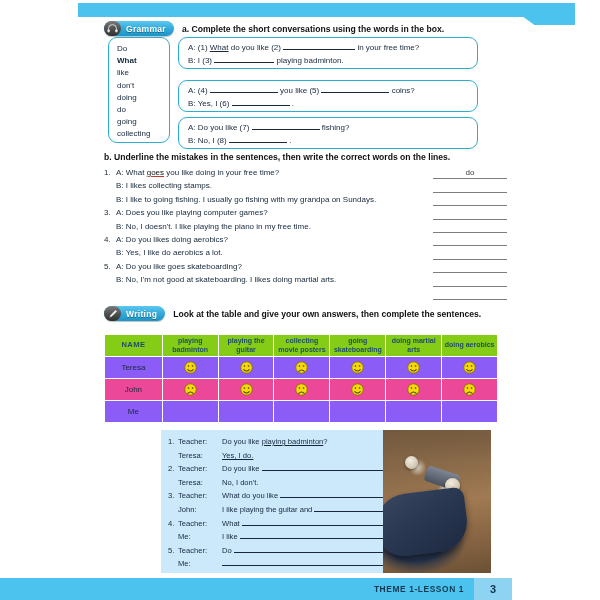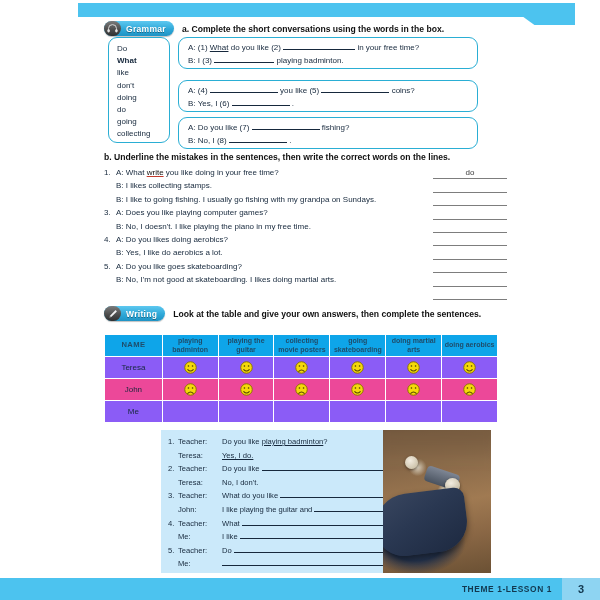--- a/index.html
+++ b/index.html
@@ -109,21 +109,21 @@
     position: absolute; left: 104px; top: 334px;
     width: 394px;
     border-collapse: collapse;
   }
   .tbl th, .tbl td {
     border: 1.4px solid #ffffff;
     text-align: center;
     vertical-align: middle;
   }
   .tbl th {
-    background: #0ea5e9;
+    background: #84cc16;
     color: #1f4d6b;
     font-size: 7px; font-weight: bold;
     line-height: 8.6px;
     height: 22px;
     padding: 1px;
   }
   .tbl th.name-col { font-size: 7.6px; letter-spacing: .4px; }
   .tbl td {
     background: #8b5cf6;
     height: 22px;
@@ -183,21 +183,21 @@
   .photo .wheel2 { left: 62px; top: 48px; width: 15px; height: 15px; }
   .photo .blur {
     position: absolute; left: 0; top: 0; width: 108px; height: 34px;
     background: linear-gradient(180deg, rgba(120,92,64,.85) 0%, rgba(150,118,84,.25) 100%);
     filter: blur(3px);
   }
 
   
   .footer {
     position: absolute; left: 0; bottom: 0;
-    width: 600px; height: 22px;
+    width: 512px; height: 22px;
     background: #4cc3ef;
     display: flex; align-items: center; justify-content: flex-end;
   }
   .footer-theme {
     font-size: 8.4px; font-weight: bold; color: #12384f;
     letter-spacing: .6px; margin-right: 10px;
   }
   .footer-page {
     width: 38px; height: 22px;
     background: #8ed4f2;
@@ -275,21 +275,21 @@
   <p>
     <span>B: No, I (8)</span>
     <span class="blank" style="width:58px;"></span>
     <span>.</span>
   </p>
 </div>
 
 <div class="part-b-title">b. Underline the mistakes in the sentences, then write the correct words on the lines.</div>
 
 <div class="b-list">
-  <div class="b-item"><span class="num">1.</span><span>A: What </span><span class="mistake">write</span><span> you like doing in your free time?</span></div>
+  <div class="b-item"><span class="num">1.</span><span>A: What </span><span class="mistake">goes</span><span> you like doing in your free time?</span></div>
   <div class="b-item"><span class="ind"></span><span>B: I likes collecting stamps.</span></div>
   <div class="b-item"><span class="ind"></span><span>B: I like to going fishing. I usually go fishing with my grandpa on Sundays.</span></div>
   <div class="b-item"><span class="num">3.</span><span>A: Does you like playing computer games?</span></div>
   <div class="b-item"><span class="ind"></span><span>B: No, I doesn't. I like playing the piano in my free time.</span></div>
   <div class="b-item"><span class="num">4.</span><span>A: Do you likes doing aerobics?</span></div>
   <div class="b-item"><span class="ind"></span><span>B: Yes, I like do aerobics a lot.</span></div>
   <div class="b-item"><span class="num">5.</span><span>A: Do you like goes skateboarding?</span></div>
   <div class="b-item"><span class="ind"></span><span>B: No, I'm not good at skateboarding. I likes doing martial arts.</span></div>
 </div>
 

